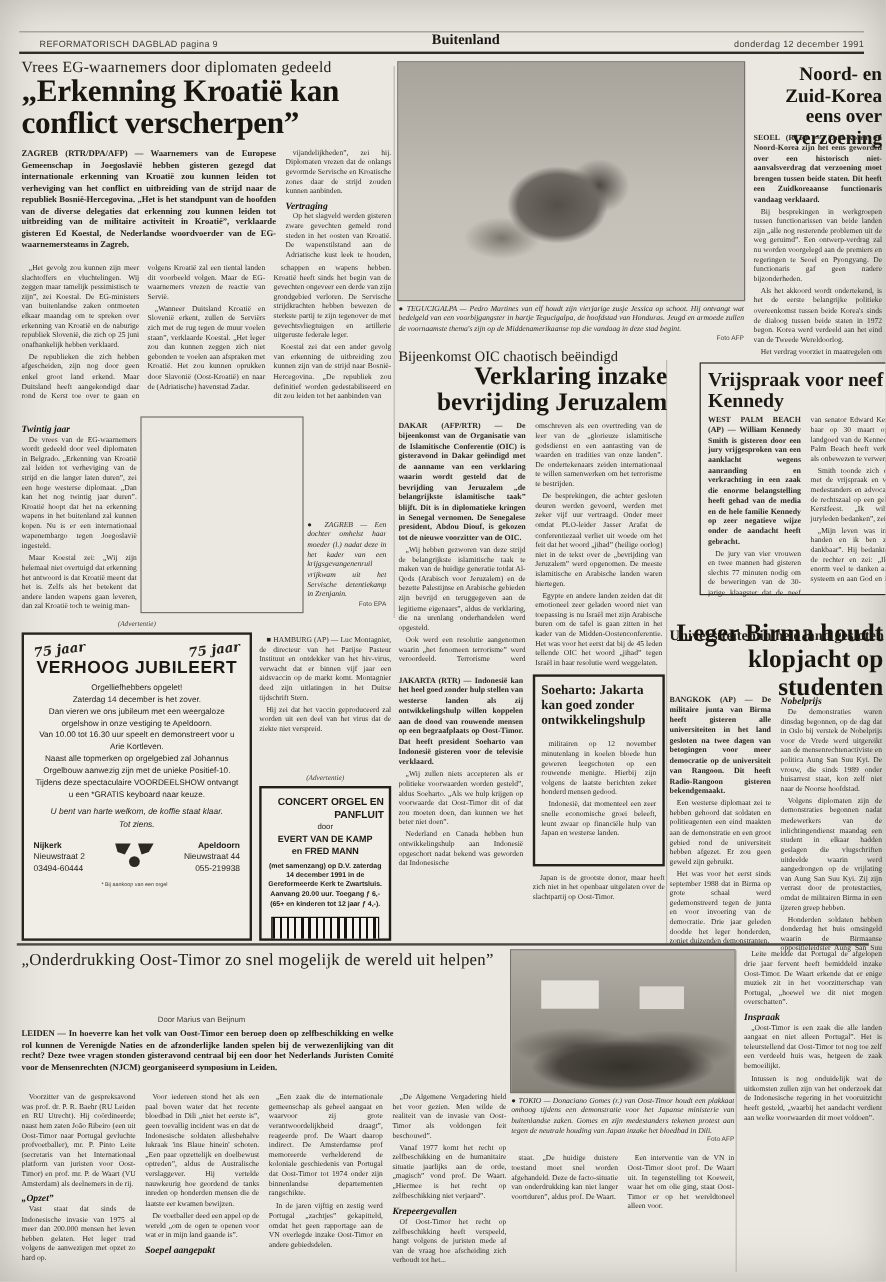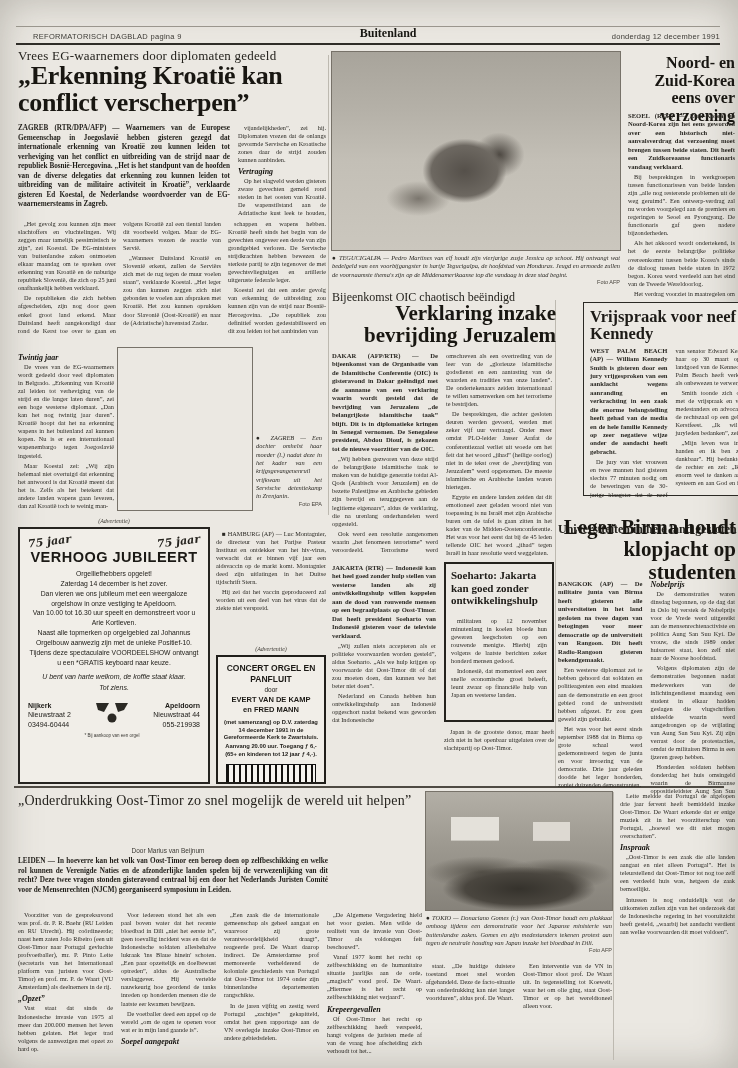--- a/index.html
+++ b/index.html
@@ -41,21 +41,21 @@
   .ad1 .t{margin-top:20px;font:bold 14.5px "Liberation Sans", sans-serif;letter-spacing:.5px;color:#1b1915;}
   .ad1 .lines{margin:4px 8px 0;font:6.8px/1.45 "Liberation Sans", sans-serif;color:#23211c;}
   .ad1 .lines p{margin:0;}
   .ad1 .welcome{margin:5px 8px 0;font:italic 7px/1.4 "Liberation Sans", sans-serif;}
   .ad1 .locrow{display:flex;justify-content:space-between;align-items:flex-start;margin:8px 8px 0;}
   .ad1 .loc{font:bold 7px/1.35 "Liberation Sans", sans-serif;text-align:left;}
   .ad1 .loc.r{text-align:right;}
   .ad1 .foot{font:4.5px "Liberation Sans", sans-serif;color:#3c3a35;margin-top:2px;}
   .ad2{position:absolute;border:2.5px solid #201e1a;background:#f1eee8;box-sizing:border-box;
        font-family:"Liberation Sans", sans-serif;text-align:center;padding:6px 4px;overflow:hidden;}
-  .ad2 .t{font:bold 8.5px/1.25 "Liberation Sans", sans-serif;}
+  .ad2 .t{font:bold 8.5px/1.25 "Liberation Sans", sans-serif;text-align:right;}
   .ad2 .d{font:6.5px "Liberation Sans", sans-serif;margin-top:2px;}
   .ad2 .n{font:bold 7.5px/1.3 "Liberation Sans", sans-serif;margin-top:2px;}
   .ad2 .det{font:bold 5.8px/1.35 "Liberation Sans", sans-serif;margin-top:4px;}
   .keys{height:20px;margin:5px 4px 0;border:1px solid #111;
         background:repeating-linear-gradient(90deg,#14120f 0 2px,#f6f4ef 2px 6px);}
   
   .ph-tegu{background:
      radial-gradient(ellipse 60px 46px at 46% 60%, #55504a 0%, #6d6861 55%, transparent 70%),
      radial-gradient(ellipse 34px 30px at 58% 52%, #4a453f 0%, transparent 75%),
      radial-gradient(ellipse 40px 22px at 30% 74%, #7b766e 0%, transparent 80%),

